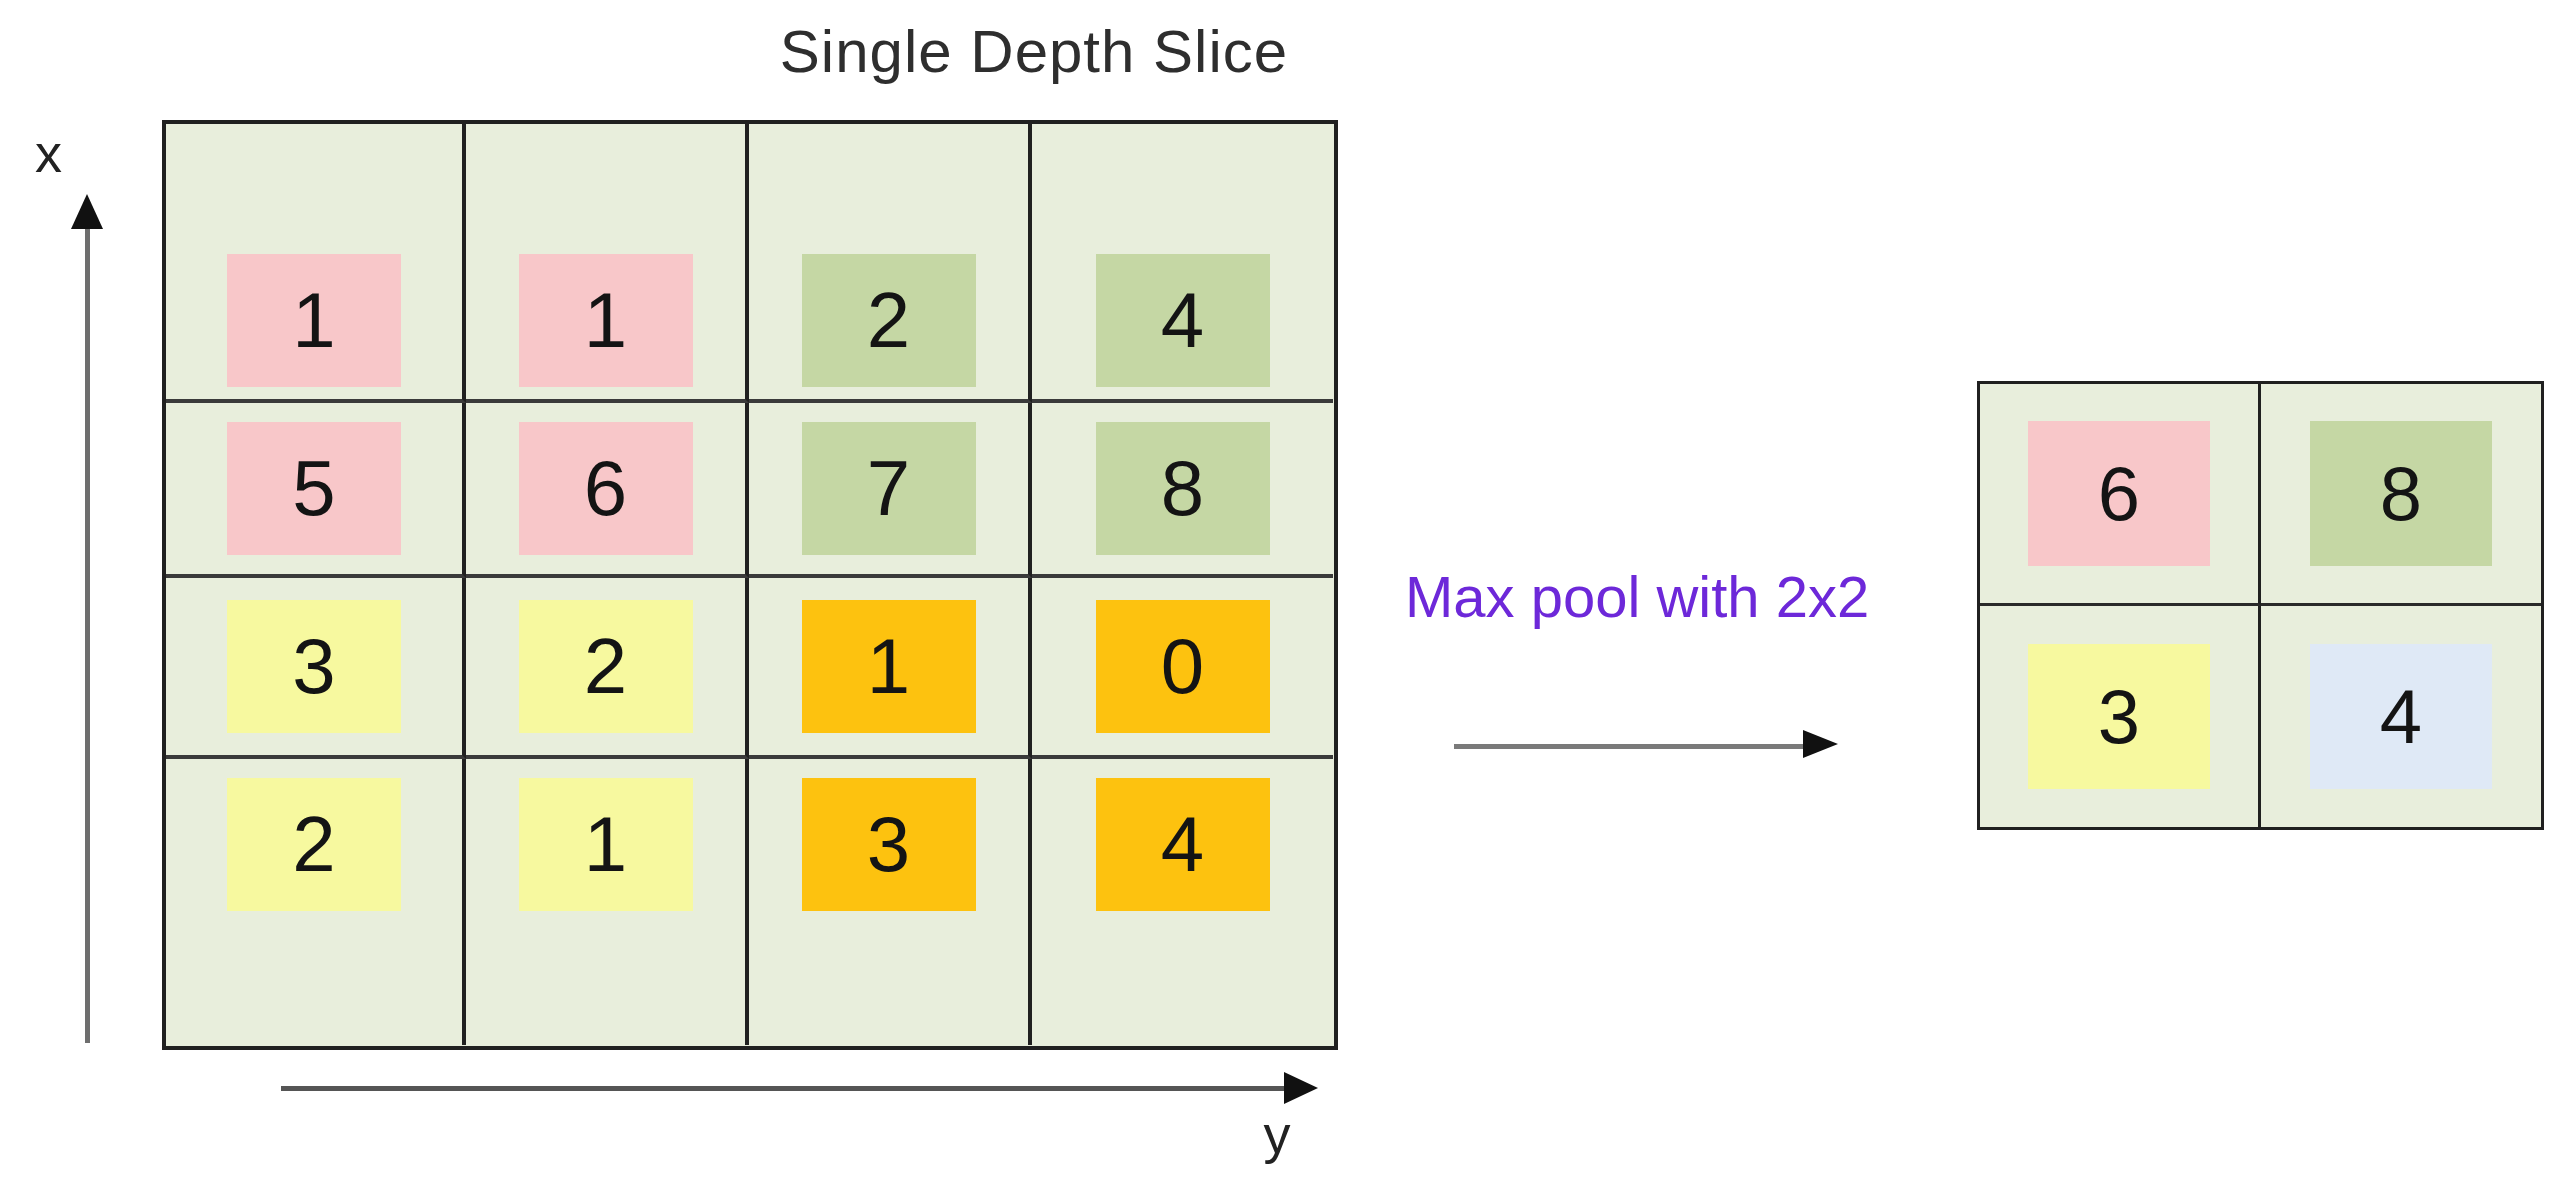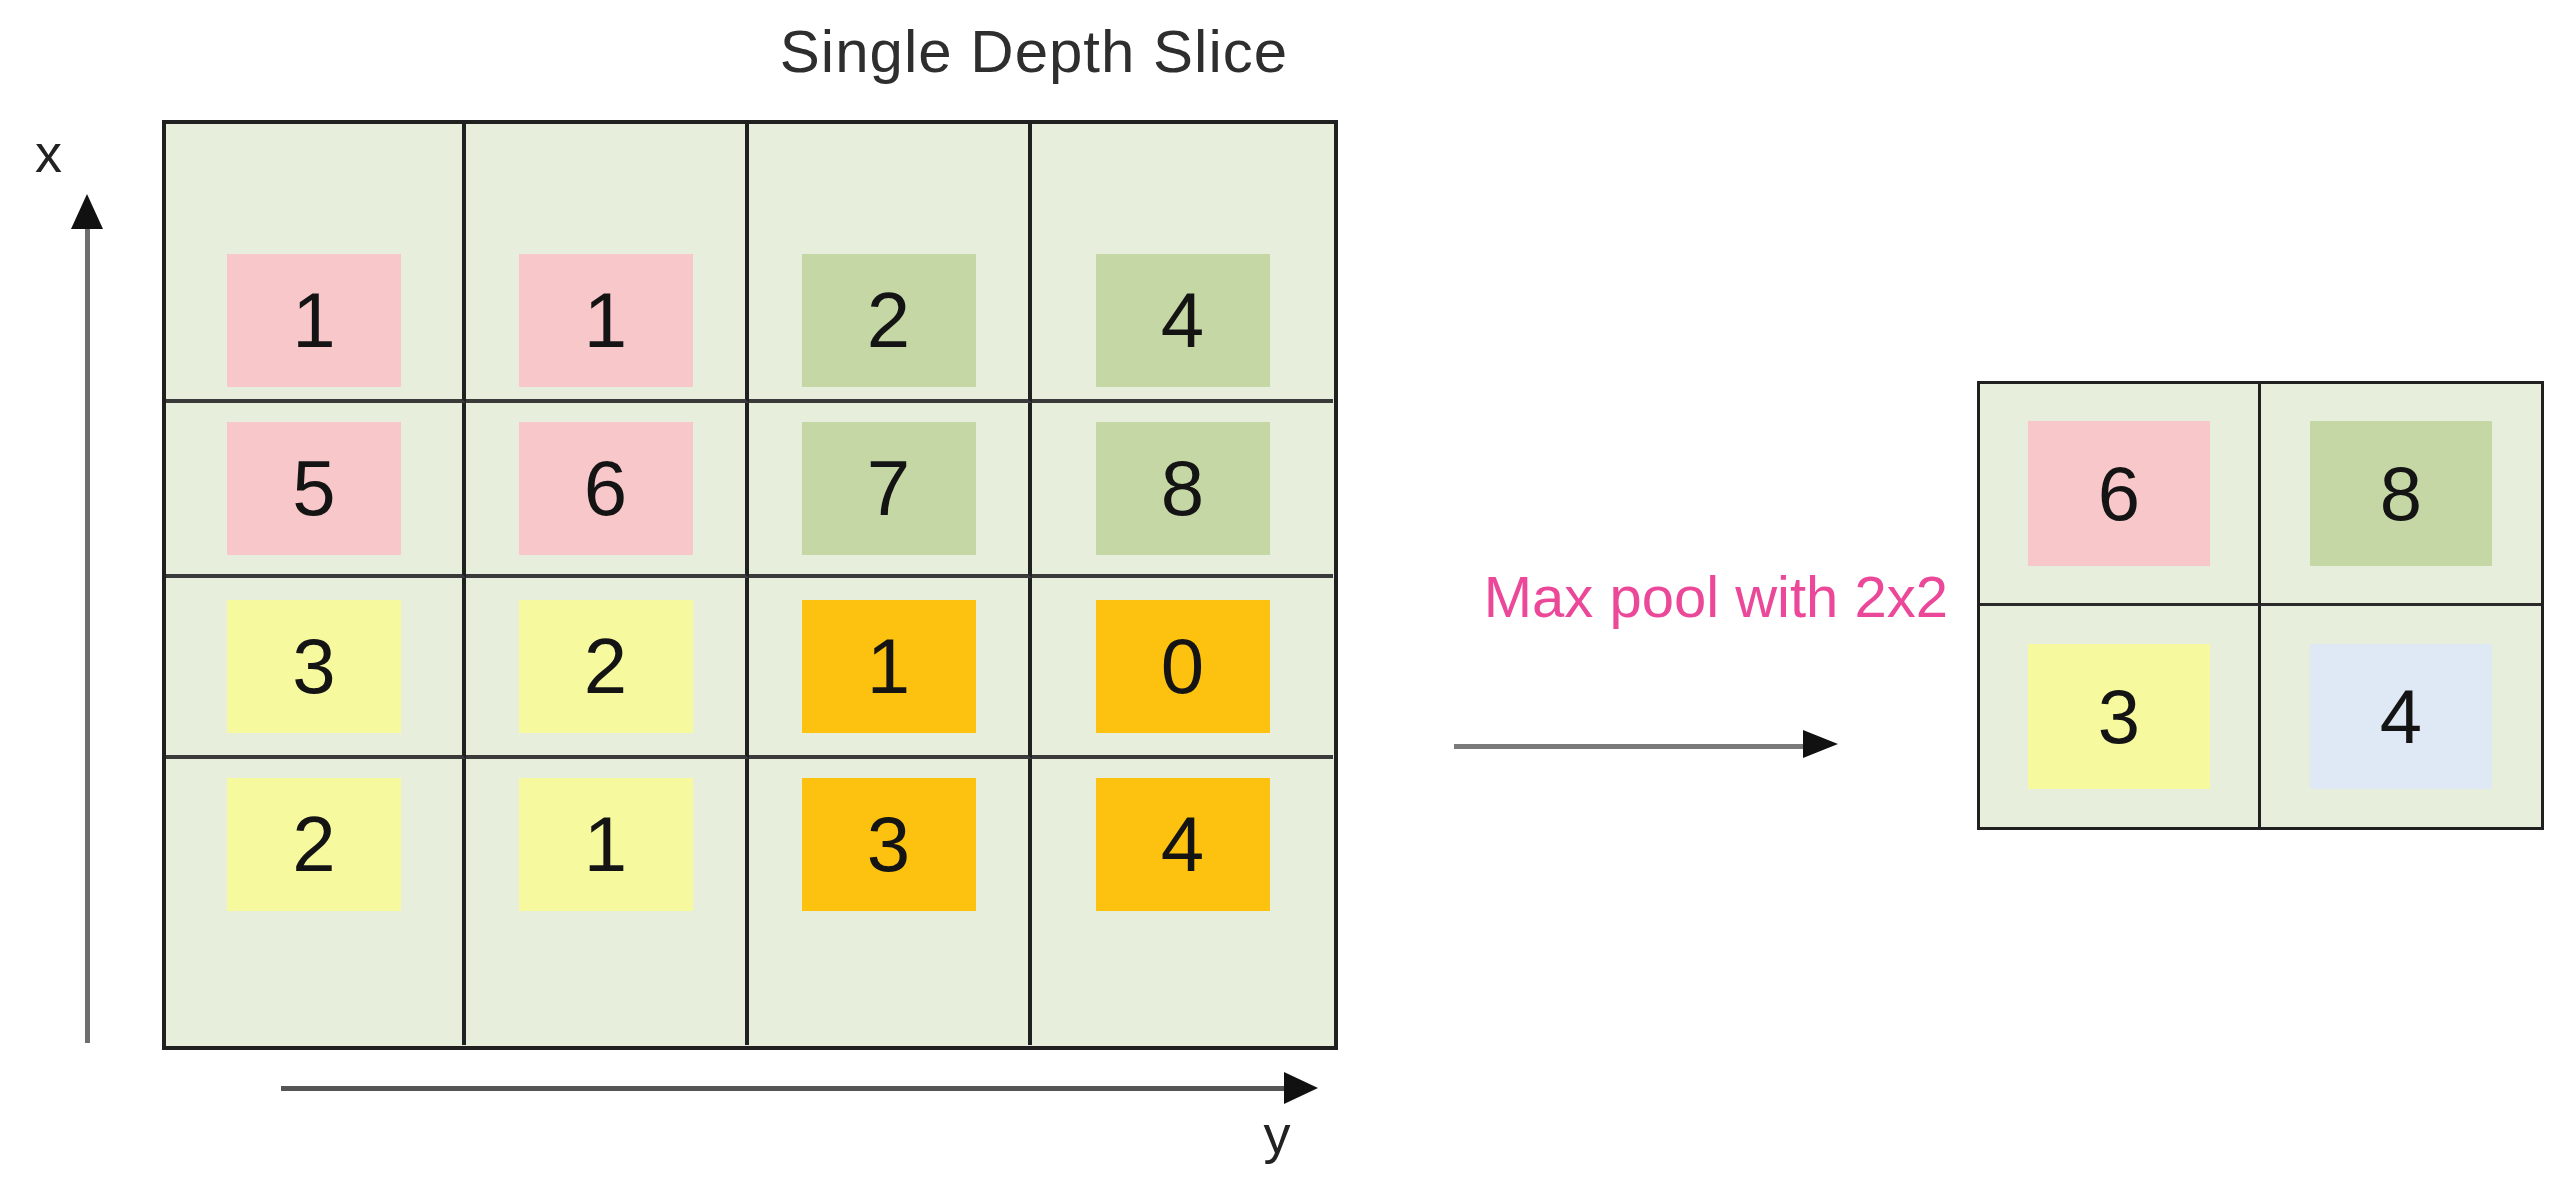--- a/index.html
+++ b/index.html
@@ -81,21 +81,21 @@
   }
   .y-arrow-head{
     position:absolute;left:1284px;top:1072px;width:0;height:0;
     border-top:16.5px solid transparent;border-bottom:16.5px solid transparent;
     border-left:34px solid #111;
   }
 
   
   .op-label{
     position:absolute;left:1405px;top:560px;width:543px;
-    text-align:right;font-size:58px;line-height:74px;color:#ec4899;
+    text-align:left;font-size:58px;line-height:74px;color:#6d28d9;
   }
   .op-arrow-line{
     position:absolute;left:1454px;top:744px;width:351px;height:4.8px;
     background:#7a7a7a;
   }
   .op-arrow-head{
     position:absolute;left:1803px;top:730px;width:0;height:0;
     border-top:14.5px solid transparent;border-bottom:14.5px solid transparent;
     border-left:35px solid #111;
   }

